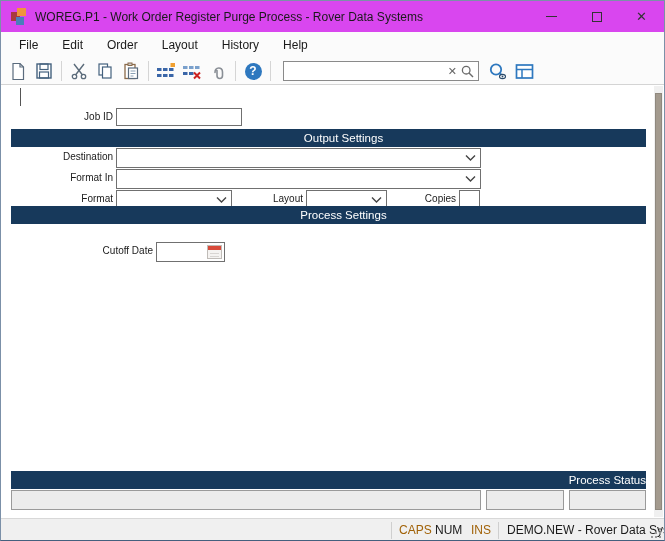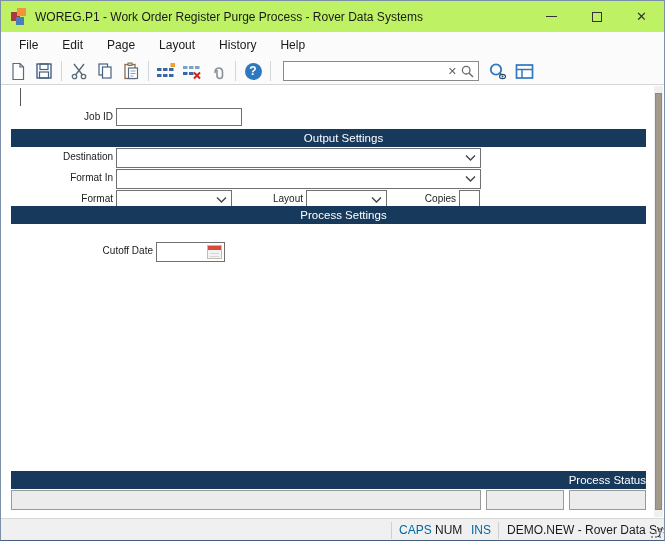--- a/index.html
+++ b/index.html
@@ -3,21 +3,21 @@
 <meta charset="utf-8">
 <style>
   html,body{margin:0;padding:0;background:#d6d6d6;}
   *{box-sizing:border-box;}
   .win{
     position:relative;width:665px;height:541px;margin:0;
     background:#ffffff;border:1px solid #7b90a8;border-bottom:1px solid #44607e;
     font-family:"Liberation Sans",sans-serif;color:#1a1a1a;overflow:hidden;
   }
   
-  .titlebar{position:absolute;left:0;top:0;right:0;height:31px;background:#bef264;display:flex;align-items:center;}
+  .titlebar{position:absolute;left:0;top:0;right:0;height:31px;background:#d946ef;display:flex;align-items:center;}
   .app-icon{position:relative;width:17px;height:17px;margin-left:10px;flex:0 0 auto;}
   .app-icon .sq1{position:absolute;left:0;top:4px;width:9px;height:9px;background:#a93a3f;}
   .app-icon .sq2{position:absolute;left:6px;top:0;width:9px;height:8px;background:#f0953c;}
   .app-icon .sq3{position:absolute;left:5px;top:9px;width:8px;height:8px;background:#4a7ebb;}
   .title-text{margin-left:7px;font-size:12px;white-space:nowrap;}
   .win-ctrls{margin-left:auto;display:flex;height:31px;}
   .win-btn{width:45px;height:31px;display:flex;align-items:center;justify-content:center;cursor:default;}
   .min-glyph{width:11px;height:1px;background:#333;}
   .max-glyph{width:10px;height:10px;border:1px solid #333;background:transparent;}
   .close-glyph{font-family:"DejaVu Sans",sans-serif;font-size:13px;color:#333;line-height:1;}
@@ -46,21 +46,21 @@
   .cal-icon .cal-top{position:absolute;left:0;top:0;right:0;height:4px;background:#d84a3a;}
   .cal-icon .cal-line{position:absolute;left:2px;right:2px;height:1px;background:#d8d5d2;}
   .status-field{position:absolute;top:489px;height:20px;background:#ececec;border:1px solid #9a9a9a;}
   
   .vscroll{position:absolute;right:1px;top:85px;width:9px;height:431px;background:#f0f0f0;}
   .vthumb{position:absolute;left:1px;top:7px;width:7px;height:417px;background:#a39a8e;border:1px solid #8f887e;}
   
   .statusbar{position:absolute;left:0;right:0;top:517px;height:23px;background:#f0f0f0;border-top:1px solid #d8d8d8;font-size:12px;}
   .sb-sep{position:absolute;top:3px;width:1px;height:17px;background:#cfcfcf;}
   .sb-item{position:absolute;top:4px;white-space:nowrap;}
-  .sb-dim{color:#0369a1;}
+  .sb-dim{color:#a16207;}
   .sb-grip{position:absolute;right:3px;bottom:3px;width:10px;height:10px;}
   .sb-grip i{position:absolute;width:2px;height:2px;background:#9a9a9a;}
 </style>
 </head>
 <body>
 
 <div class="win">
 
   <div class="titlebar">
     <div class="app-icon">
@@ -78,21 +78,21 @@
         </div>
       <div class="win-btn">
           <span class="close-glyph">✕</span>
         </div>
     </div>
   </div>
 
   <div class="menubar">
     <span class="menu-item">File</span>
     <span class="menu-item">Edit</span>
-    <span class="menu-item">Page</span>
+    <span class="menu-item">Order</span>
     <span class="menu-item">Layout</span>
     <span class="menu-item">History</span>
     <span class="menu-item">Help</span>
   </div>
 
   <div class="toolbar">
     <div class="tbtn">
       <svg width="18" height="19" viewBox="0 0 18 19">
           <path d="M4 1.5 h7 l3.5 3.5 v12.5 h-10.5 z" fill="#fff" stroke="#5a6b7d" stroke-width="1.2"></path>
           <path d="M11 1.5 v3.5 h3.5" fill="none" stroke="#5a6b7d" stroke-width="1.2"></path>

